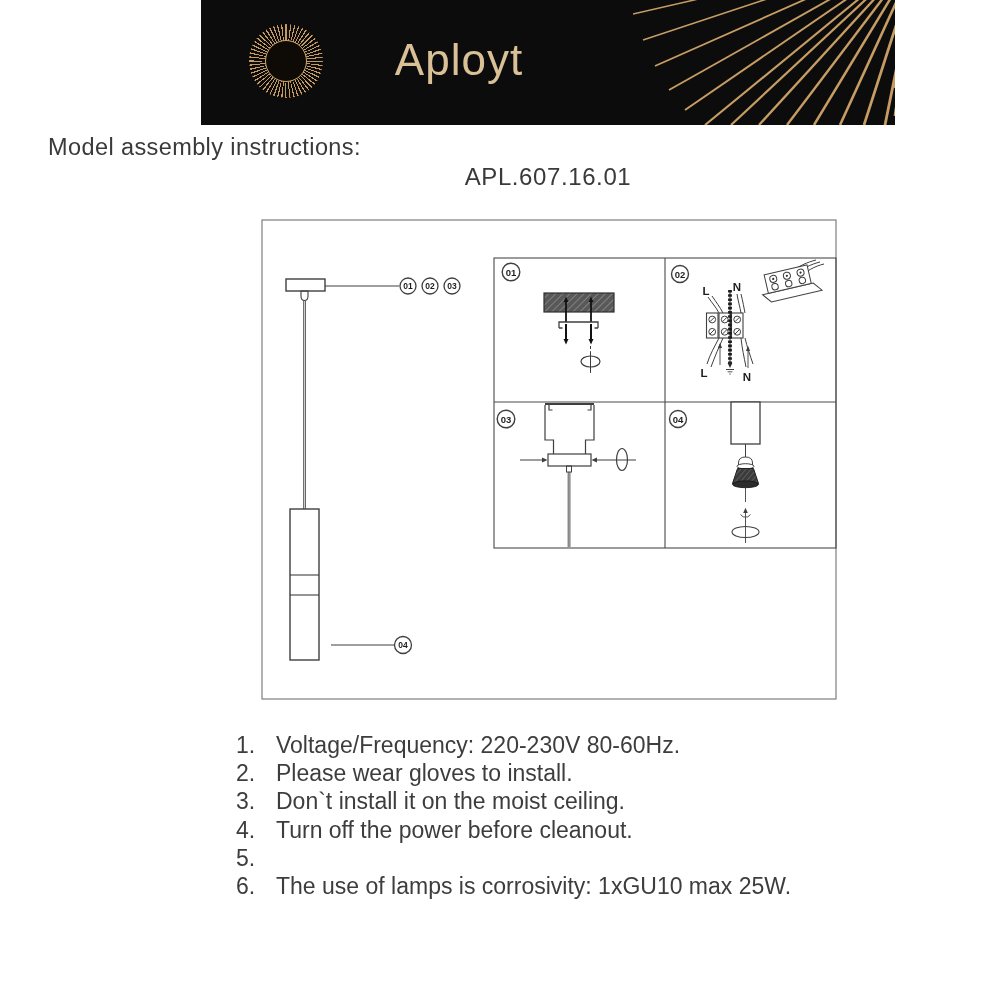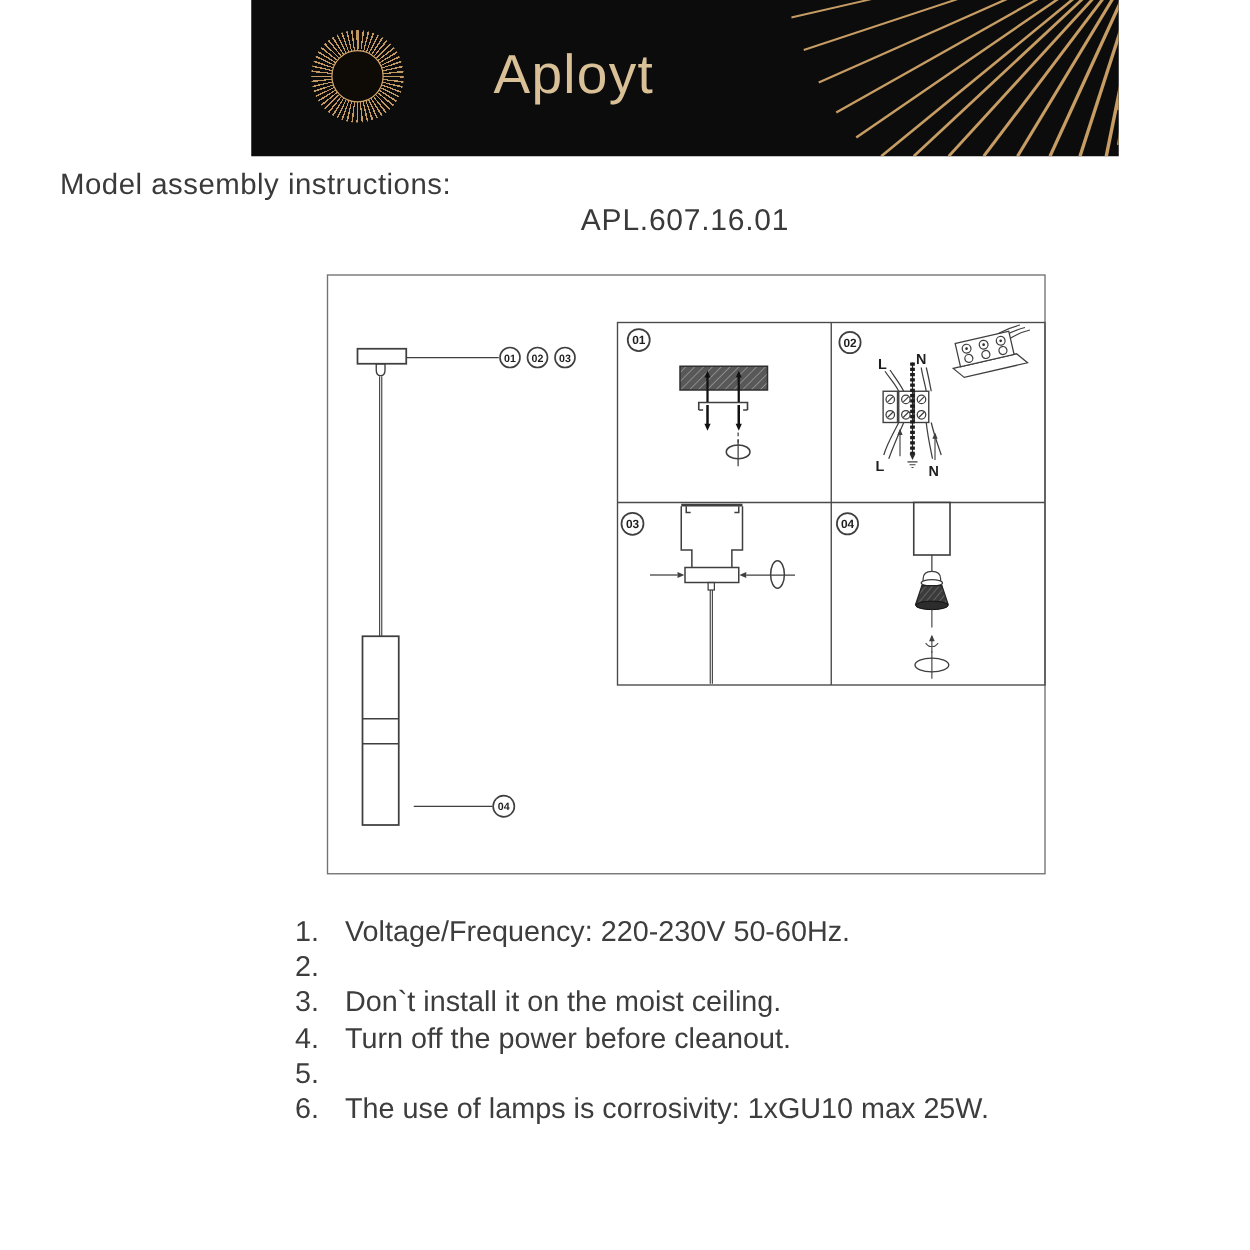--- a/index.html
+++ b/index.html
@@ -238,24 +238,25 @@
       <path d="M482.5,298.5 Q485.5,302 487.2,301 M492.5,298.5 Q489.5,302 487.8,301" stroke-width="0.9"></path>
 
       <line x1="487.5" y1="305" x2="487.5" y2="327" stroke-width="0.9"></line>
       <ellipse cx="487.5" cy="316" rx="13.5" ry="5.5" stroke-width="1.1"></ellipse>
     </g>
   </svg>
 
   <div class="instr">
     <div class="instr-row">
       <span class="instr-num">1.</span>
-      <span>Voltage/Frequency: 220-230V 50-60Hz.</span>
+      <span>Voltage/Frequency: 220-230V 80-60Hz.</span>
     </div>
     <div class="instr-row">
       <span class="instr-num">2.</span>
+      <span>Please wear gloves to install.</span>
     </div>
     <div class="instr-row">
       <span class="instr-num">3.</span>
       <span>Don`t install it on the moist ceiling.</span>
     </div>
     <div class="instr-row">
       <span class="instr-num">4.</span>
       <span>Turn off the power before cleanout.</span>
     </div>
     <div class="instr-row">

